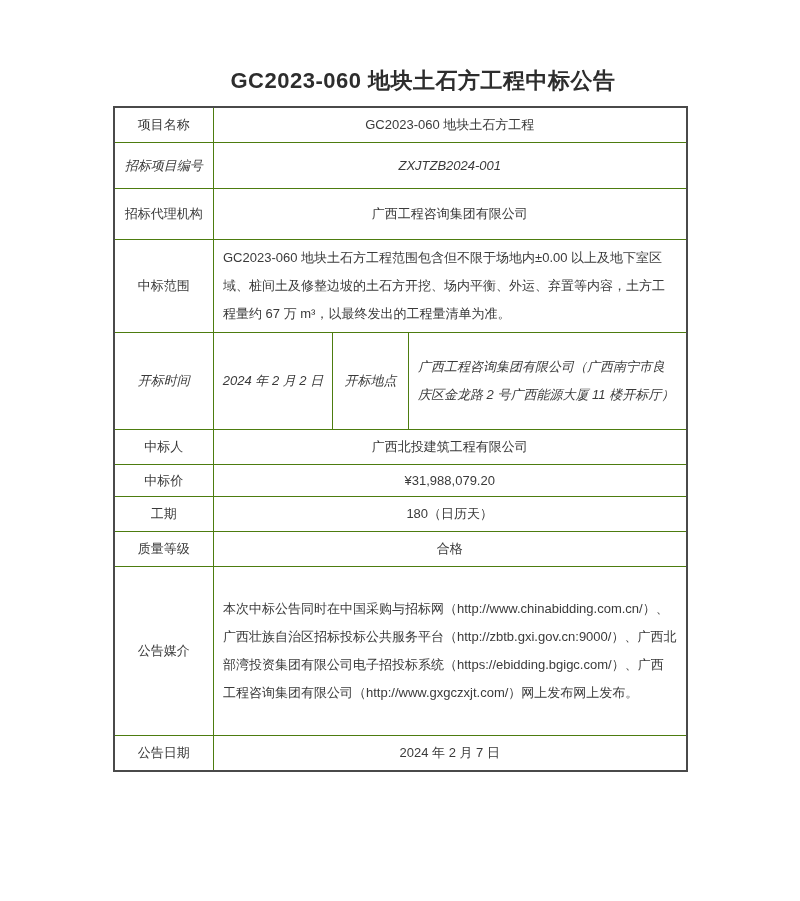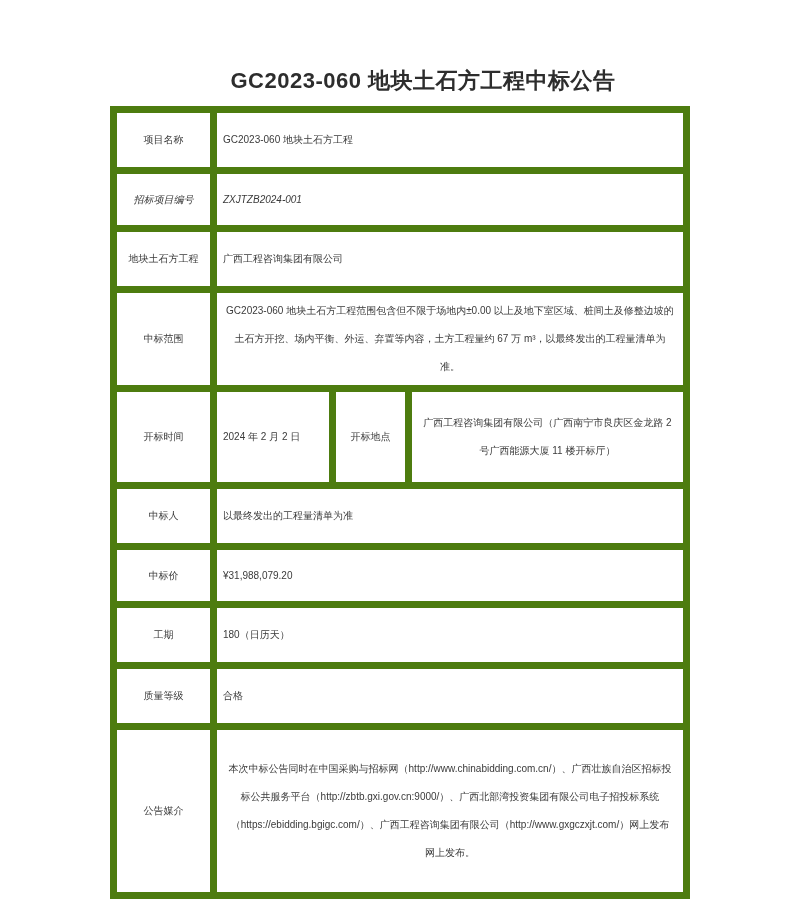--- a/index.html
+++ b/index.html
@@ -23,43 +23,43 @@
     padding-left: 46px;
   }
   table.doc-table {
     width: 573px;
     margin: 10px auto 0 auto;
     border-collapse: collapse;
     table-layout: fixed;
     border: 2px solid #4a4a4a;
   }
   table.doc-table td {
-    border: 7px solid #4d7c0f;
-    font-size: 10px;
+    border: 1px solid #4d7c0f;
+    font-size: 13px;
     vertical-align: middle;
     overflow: hidden;
   }
   td.label {
     text-align: center;
     padding: 2px 4px;
     color: #3a3a3a;
   }
-  td.value { text-align: left; padding: 20px 6px; }
+  td.value { text-align: center; padding: 8px 6px; }
   td.value-left {
-    text-align: center;
+    text-align: left;
     padding: 4px 9px;
     line-height: 28px;
   }
   
   tr.h26 td { height: 26px; }
   tr.h46 td { height: 46px; font-style: italic; }
   tr.h25 td { height: 25px; }
   tr.h51 td { height: 51px; }
   tr.h90 td { height: 90px; }
-  tr.h97 td { height: 97px; }
+  tr.h97 td { height: 97px; font-style: italic; }
   tr.h41 td { height: 41px; }
   tr.h169 td { height: 169px; }
 </style>
 </head>
 <body>
 
 <div class="page">
 
   <div class="title">GC2023-060 地块土石方工程中标公告</div>
 
@@ -74,49 +74,53 @@
     <tbody>
       <tr class="h26">
         <td class="label">项目名称</td>
         <td class="value" colspan="4">GC2023-060 地块土石方工程</td>
       </tr>
       <tr class="h46">
         <td class="label">招标项目编号</td>
         <td class="value" colspan="4">ZXJTZB2024-001</td>
       </tr>
       <tr class="h51">
-        <td class="label">地块土石方工程</td>
+        <td class="label">招标代理机构</td>
         <td class="value" colspan="4">广西工程咨询集团有限公司</td>
       </tr>
       <tr class="h90">
         <td class="label">中标范围</td>
         <td class="value-left" colspan="4">GC2023-060 地块土石方工程范围包含但不限于场地内±0.00 以上及地下室区域、桩间土及修整边坡的土石方开挖、场内平衡、外运、弃置等内容，土方工程量约 67 万 m³，以最终发出的工程量清单为准。</td>
       </tr>
       <tr class="h97">
         <td class="label">开标时间</td>
         <td class="value">2024 年 2 月 2 日</td>
         <td class="label">开标地点</td>
         <td class="value-left" colspan="2">广西工程咨询集团有限公司（广西南宁市良庆区金龙路 2 号广西能源大厦 11 楼开标厅）</td>
       </tr>
       <tr class="h25">
         <td class="label">中标人</td>
-        <td class="value" colspan="4">以最终发出的工程量清单为准</td>
+        <td class="value" colspan="4">广西北投建筑工程有限公司</td>
       </tr>
       <tr class="h25">
         <td class="label">中标价</td>
         <td class="value" colspan="4">¥31,988,079.20</td>
       </tr>
       <tr class="h25">
         <td class="label">工期</td>
         <td class="value" colspan="4">180（日历天）</td>
       </tr>
       <tr class="h25">
         <td class="label">质量等级</td>
         <td class="value" colspan="4">合格</td>
       </tr>
       <tr class="h169">
         <td class="label">公告媒介</td>
         <td class="value-left" colspan="4">本次中标公告同时在中国采购与招标网（http://www.chinabidding.com.cn/）、广西壮族自治区招标投标公共服务平台（http://zbtb.gxi.gov.cn:9000/）、广西北部湾投资集团有限公司电子招投标系统（https://ebidding.bgigc.com/）、广西工程咨询集团有限公司（http://www.gxgczxjt.com/）网上发布网上发布。</td>
       </tr>
+      <tr class="h25">
+        <td class="label">公告日期</td>
+        <td class="value" colspan="4">2024 年 2 月 7 日</td>
+      </tr>
     </tbody>
   </table>
 
 </div>
 
 </body></html>

